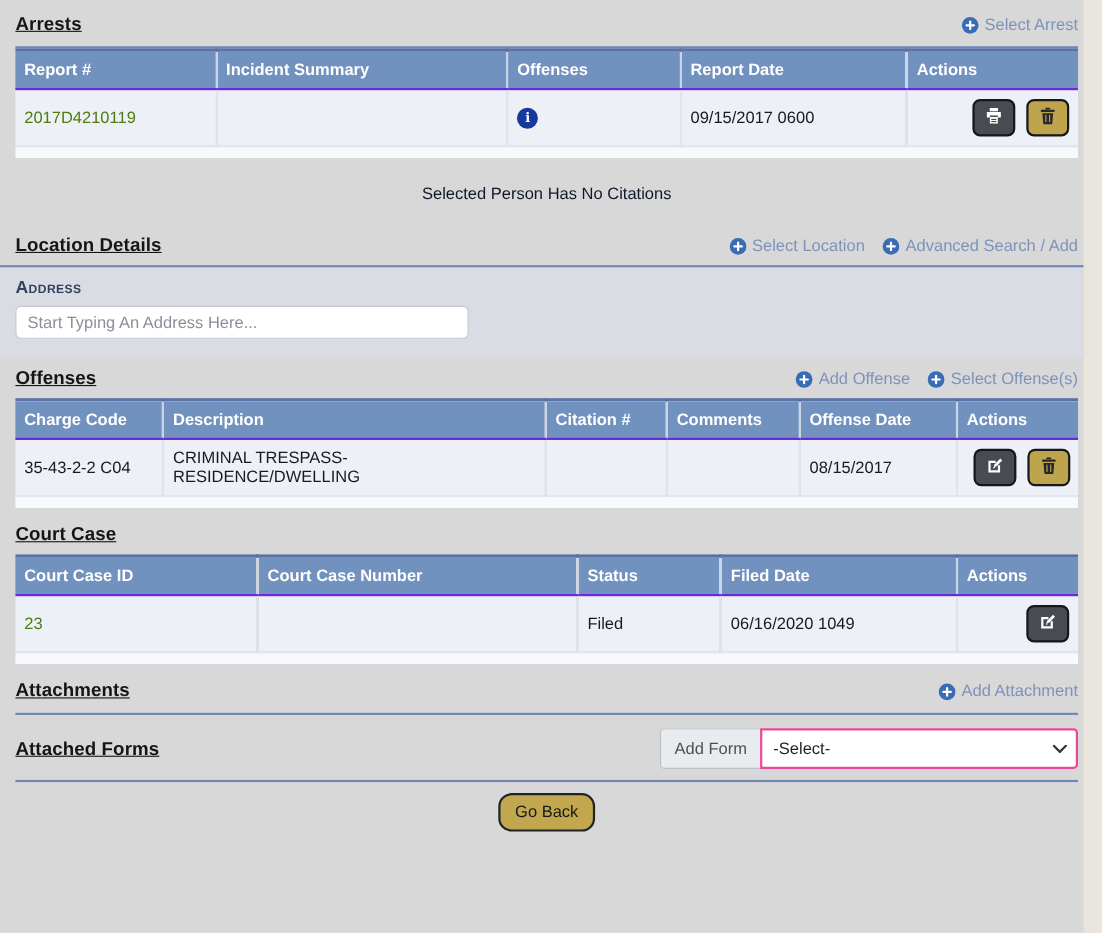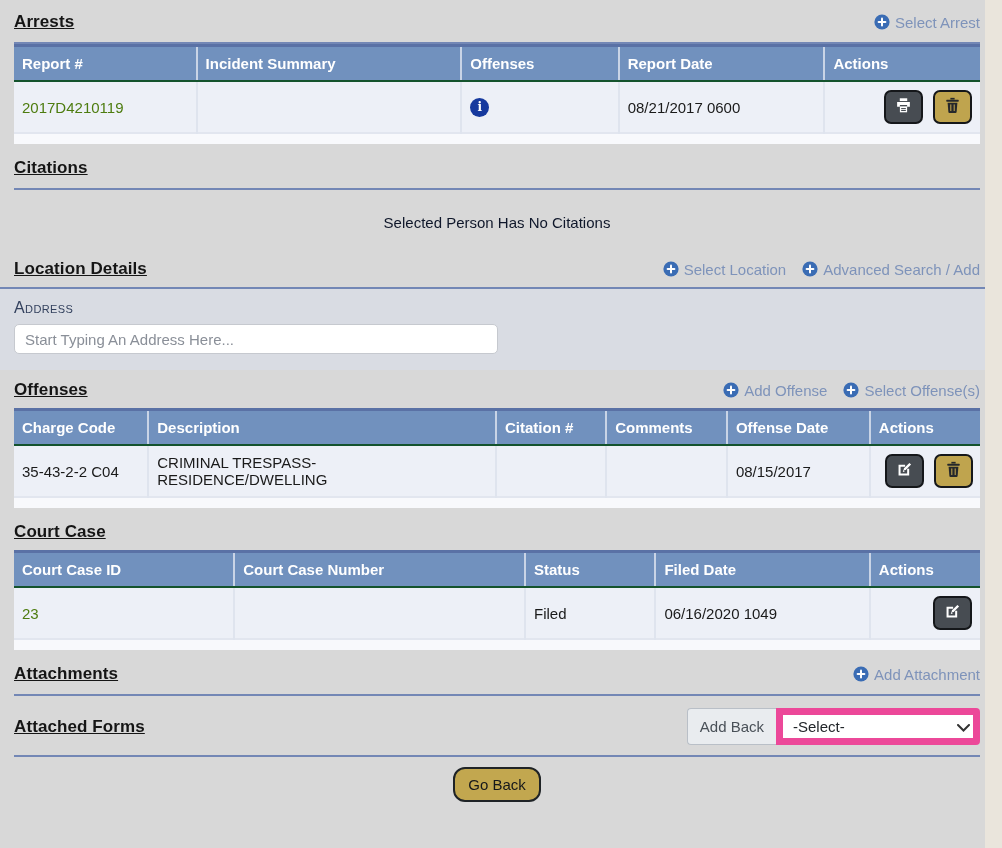--- a/index.html
+++ b/index.html
@@ -22,35 +22,35 @@
   .hdr-arrests { padding-top:6px; }
   .hdr-citations { margin-top:14px; }
   .hdr-location { margin-top:8px; margin-bottom:8px; }
   .hdr-offenses { margin-top:10px; margin-bottom:8px; }
   .hdr-attachments { margin-top:14px; }
   .plain-heading { margin:18px 0 8px 0; }
   .court-heading { margin:14px 0 8px 0; }
 
   .links { display:flex; align-items:center; }
   .action-link {
-    display:inline-flex; align-items:center; gap:5px;
+    display:inline-flex; align-items:flex-end; gap:5px;
     color:#7e93ba; font-size:15px; text-decoration:none;
     margin-left:16px; cursor:pointer; white-space:nowrap;
   }
   .action-link svg { display:block; }
 
   
   table.grid {
     width:100%; border-collapse:collapse; table-layout:fixed;
     border-top:3px solid #5a71a5;
   }
   table.grid th {
     background:#7191be; color:#ffffff; font-size:15px; font-weight:700;
     text-align:left; padding:7px 8px; height:19px;
-    border-left:2px solid #c9d4e6; border-bottom:2px solid #14532d;
+    border-left:2px solid #c9d4e6; border-bottom:2px solid #6d28d9;
     overflow:hidden; white-space:nowrap;
   }
   table.grid th:first-child { border-left:none; }
   table.grid td {
     background:#edf0f7; color:#1a1a1a; font-size:15px;
     padding:8px; height:33px; vertical-align:middle;
     border-left:2px solid #dfe4ee; overflow:hidden;
   }
   table.grid td:first-child { border-left:none; }
   table.grid tr.empty-row td {
@@ -74,46 +74,46 @@
     font-family:"DejaVu Serif", serif; cursor:pointer;
   }
 
   .empty-message { text-align:center; font-size:15px; color:#0f172a; margin:24px 0 28px 0; }
 
   .address-panel {
     background:#d9dce3; border-top:2px solid #7387b5;
     margin:0 -5px 0 -14px; padding:10px 14px 16px 14px;
   }
   .address-label {
-    font-variant:small-caps; font-weight:400; font-size:16px;
+    font-variant:small-caps; font-weight:700; font-size:16px;
     color:#33415e; letter-spacing:0.4px; margin-bottom:7px;
   }
   .address-input {
-    width:484px; height:30px; box-sizing:border-box;
+    width:412px; height:30px; box-sizing:border-box;
     border:1px solid #c6c9cf; border-radius:5px;
     padding:0 10px; font-size:15px; color:#333;
     font-family:"Liberation Sans", sans-serif; background:#fff;
   }
   .address-input::placeholder { color:#8a8f98; }
 
   .forms-row {
     display:flex; justify-content:space-between; align-items:center;
     margin-top:6px; padding:6px 0 10px 0; border-bottom:2px solid #7387b5;gap:30px;
   }
   .input-group { display:flex; align-items:stretch; height:37px; }
   .ig-prepend {
     display:flex; align-items:center; padding:0 12px;
     background:#e9ecef; border:1px solid #b9bfc7; border-right:none;
     border-radius:4px 0 0 4px; font-size:15px; color:#495057; white-space:nowrap;
   }
   .select-wrap { position:relative; display:flex; }
   .select-wrap select {
     appearance:none; -webkit-appearance:none; -moz-appearance:none;
-    width:204px; height:37px; box-sizing:border-box;
-    border:7px solid #ec4899; border-radius:0 4px 4px 0;
+    width:289px; height:37px; box-sizing:border-box;
+    border:2px solid #ec4899; border-radius:0 4px 4px 0;
     background:#ffffff; font-size:15px; color:#212529;
     padding:0 30px 0 10px; font-family:"Liberation Sans", sans-serif; cursor:pointer;
   }
   .select-chevron { position:absolute; right:10px; top:50%; transform:translateY(-50%); pointer-events:none; }
 
   .footer-bar { text-align:center; margin-top:10px; }
   .go-back-btn {
     background:#c2a74f; color:#15171a; font-size:15px;
     border:2px solid #1f2326; border-radius:12px; padding:7px 13px;
     font-family:"Liberation Sans", sans-serif; cursor:pointer;
@@ -164,21 +164,21 @@
     </thead>
     <tbody>
       <tr>
         <td>
           <a class="record-link">2017D4210119</a>
         </td>
         <td></td>
         <td>
           <span class="info-badge">i</span>
         </td>
-        <td>08/21/2017 0600</td>
+        <td>09/15/2017 0600</td>
         <td class="actions-cell">
           <button class="icon-btn dark">
             <span>
               <svg width="17" height="17" viewBox="0 0 16 16">
                   <path fill="#fff" d="M4.5 1.2h7v2.6h-7z"></path>
                   <path fill="#fff" d="M2 4.6h12v4.6h-2.6V7.6H4.6v1.6H2z"></path>
                   <path fill="#fff" d="M4.6 8.8h6.8v5.6H4.6z"></path>
                   <rect x="5.8" y="10.4" width="4.4" height="1" fill="#474c52"></rect>
                   <rect x="5.8" y="12.2" width="4.4" height="1" fill="#474c52"></rect>
                 </svg>
@@ -196,23 +196,20 @@
             </span>
           </button>
         </td>
       </tr>
       <tr class="empty-row">
           <td colspan="5"></td>
         </tr>
     </tbody>
   </table>
 
-  <div class="section-header rule-below hdr-citations">
-    <h2>Citations</h2>
-  </div>
   <div class="empty-message">Selected Person Has No Citations</div>
 
   <div class="section-header hdr-location">
     <h2>Location Details</h2>
     <div class="links">
       <a class="action-link">
         <span>
           <svg width="16" height="16" viewBox="0 0 16 16">
               <circle cx="8" cy="8" r="7.6" fill="#3a6cb4"></circle>
               <rect x="7" y="3.6" width="2" height="8.8" rx="1" fill="#fff"></rect>
@@ -372,21 +369,21 @@
             </svg>
         </span>
         <span>Add Attachment</span>
       </a>
     </div>
   </div>
 
   <div class="forms-row">
     <h2>Attached Forms</h2>
     <div class="input-group">
-      <span class="ig-prepend">Add Back</span>
+      <span class="ig-prepend">Add Form</span>
       <div class="select-wrap">
         <select>
           <option>-Select-</option>
         </select>
         <span class="select-chevron">
           <svg width="13" height="8" viewBox="0 0 13 8">
               <path d="M1 1l5.5 5.5L12 1" stroke="#333" stroke-width="2" fill="none" stroke-linecap="round"></path>
             </svg>
         </span>
       </div>

